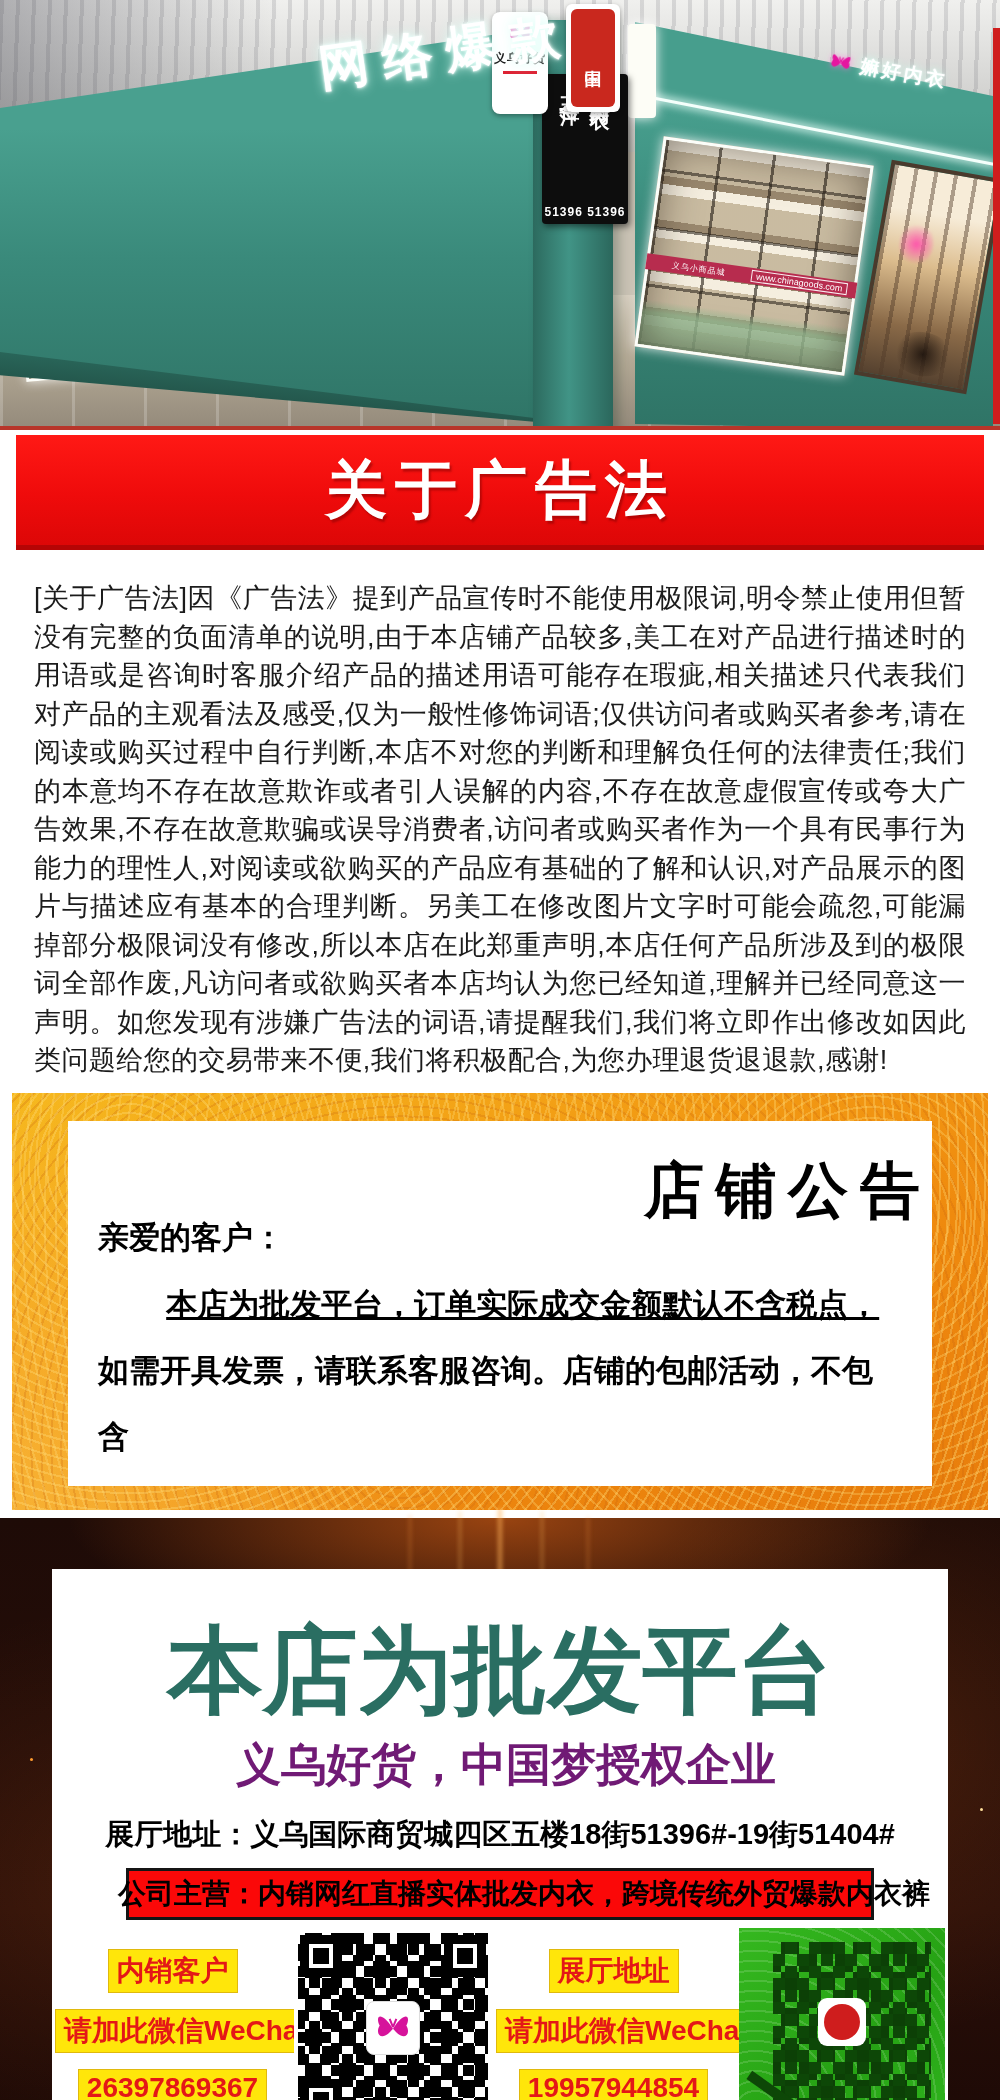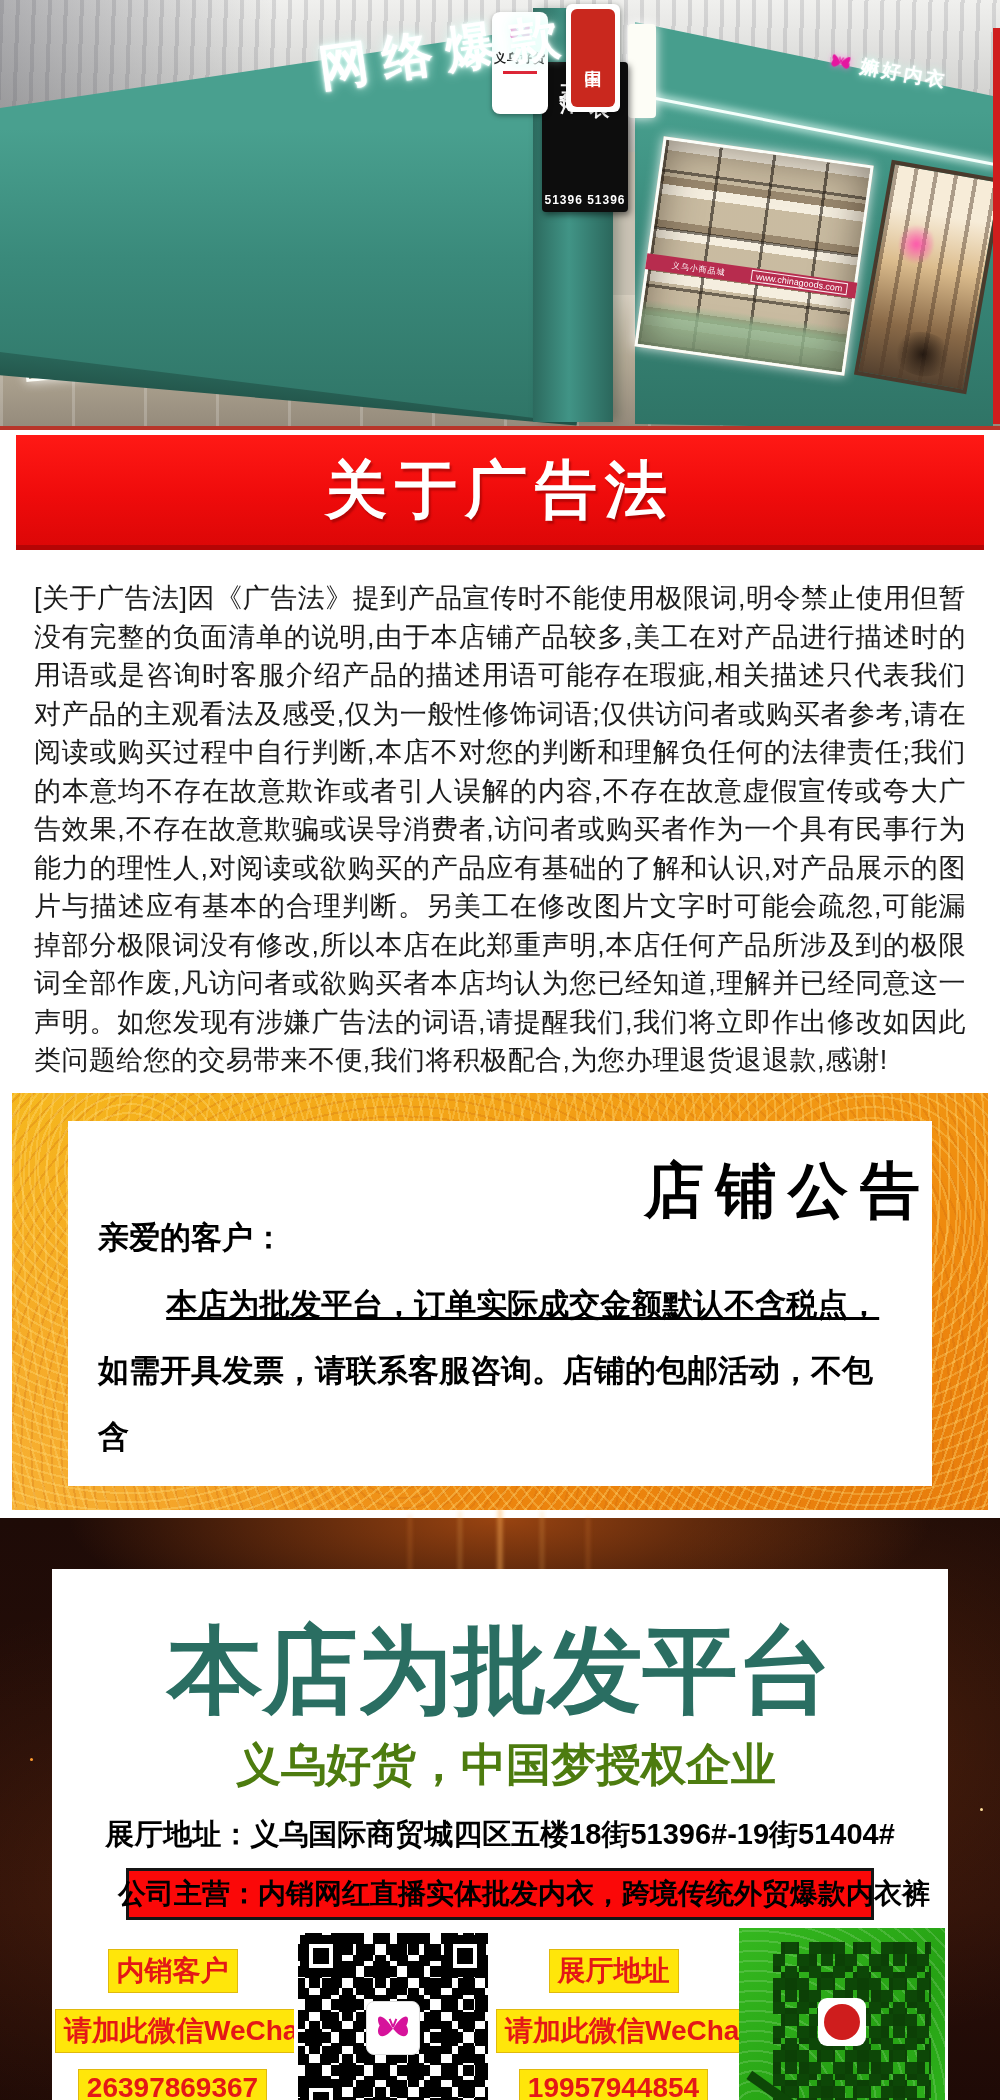--- a/index.html
+++ b/index.html
@@ -46,21 +46,21 @@
   .strip-red { position:absolute; left:0; right:0; top:118px; height:16px; background:#b72c4e;
     z-index:5; display:flex; align-items:center; gap:26px; padding:0 26px; overflow:hidden; }
   .strip-red .cg-name { color:#fff; font-size:8px; letter-spacing:1px; white-space:nowrap; }
   .strip-red .cg-url { color:#fff; font-size:9px; border:1px solid rgba(255,255,255,.9);
     padding:0 4px; white-space:nowrap; }
   .sale-note { position:absolute; left:46%; top:58px; width:26px; height:36px; background:#e8526e;
     box-shadow:0 1px 2px rgba(0,0,0,.4); z-index:6; }
   .plinth { position:absolute; left:-10px; top:348px; width:590px; height:52px;
     background:linear-gradient(180deg,#2f7668,#24584d); transform:rotate(5deg); }
 
-  .corner-col { position:absolute; left:533px; top:8px; width:80px; height:414px; z-index:4;
+  .corner-col { position:absolute; left:533px; top:20px; width:80px; height:414px; z-index:4;
     background:linear-gradient(90deg,#2c6a5e,#419486 45%,#2b675c);
     box-shadow:6px 0 10px rgba(0,30,20,.25); }
   .sign-black { position:absolute; left:9px; top:54px; width:86px; height:150px;
     background:#0d0d0d; border-radius:4px; box-shadow:2px 3px 6px rgba(0,0,0,.5);
     display:flex; justify-content:center; gap:10px; padding-top:7px; }
   .vcol { writing-mode:vertical-rl; text-orientation:upright; color:#fff; font-weight:bold;
     font-size:20px; letter-spacing:4px; line-height:1; }
   .sign-nums { position:absolute; left:0; bottom:5px; width:100%; text-align:center;
     color:#fff; font-weight:bold; font-size:12px; letter-spacing:1px; }
 
@@ -142,21 +142,21 @@
     box-shadow:-90px 6px 0 -1px rgba(255,160,70,.35), 88px 8px 0 -1px rgba(255,160,70,.35),
       -40px 2px 0 -1px rgba(255,190,100,.45), 42px 2px 0 -1px rgba(255,190,100,.45);
     transform:translateX(-50%); filter:blur(2px); }
   .sparks { position:absolute; left:120px; top:60px; width:3px; height:3px; border-radius:50%; background:#ffb347;
     box-shadow:40px 300px 0 1px #ff9b2f, 760px 40px 0 0 #ffcf7a, 820px 420px 0 1px #ff9b2f,
       -60px 500px 0 0 #ffcf7a, 700px 540px 0 1px #ffb347, 300px 560px 0 0 #ff9b2f,
       860px 230px 0 0 #ffdf9a, -90px 180px 0 0 #ff9b2f; }
 
   .d-card { position:relative; background:#fff; height:555px; text-align:center; padding-top:52px; overflow:hidden; }
   .brand-name { font-size:95px; line-height:1.05; font-weight:900; color:#2a6e62; letter-spacing:0; }
-  .brand-slogan { font-size:45px; font-weight:900; color:#4d7c0f; margin-top:15px;margin-left:12px; }
+  .brand-slogan { font-size:45px; font-weight:900; color:#701a75; margin-top:15px;margin-left:12px; }
   .brand-address { font-size:29px; font-weight:800; color:#000; margin-top:20px; }
   .biz-bar { margin:13px auto 0; width:748px; height:52px; background:#fb0808; border:3px solid #151515;
     display:flex; align-items:center; justify-content:center;padding-left:48px; }
   .biz-bar span { font-size:28px; font-weight:800; color:#000; white-space:nowrap; }
 
   .qr-row { display:flex; align-items:center; justify-content:center; margin-top:8px; }
   .contact { width:235px; text-align:center; }
   .contact .tag { display:inline-block; background:#ffe60a; border:1px solid #e0b90c; color:#e41717;
     font-weight:800; font-size:28px; padding:2px 8px; margin:8px 0; white-space:nowrap; }
 

